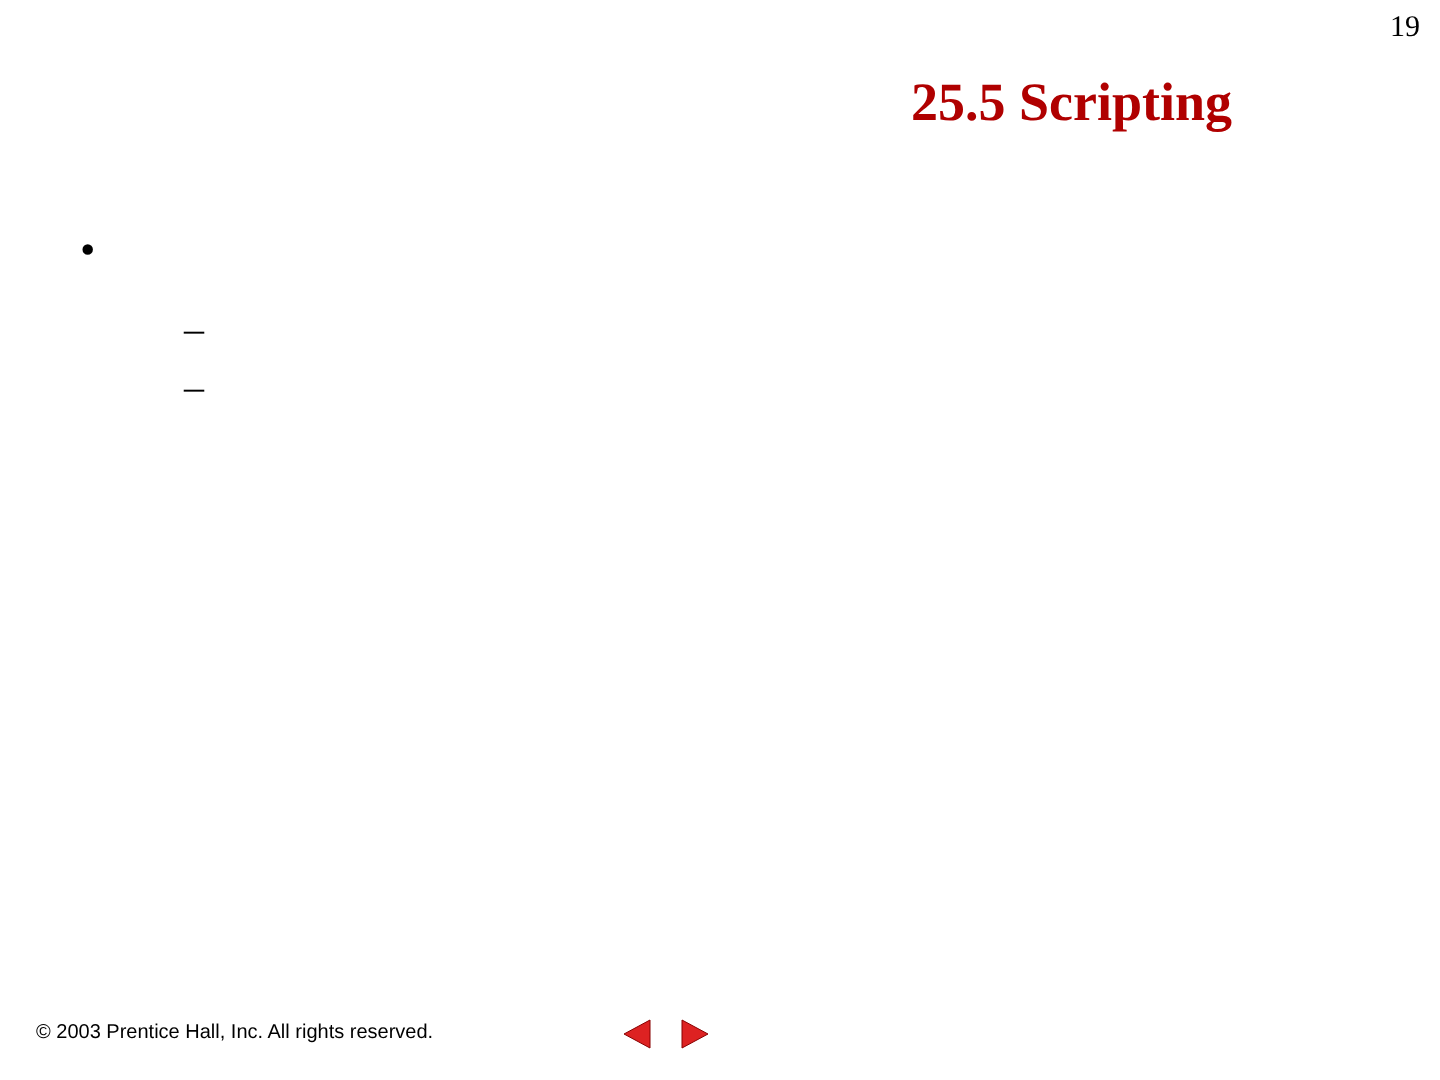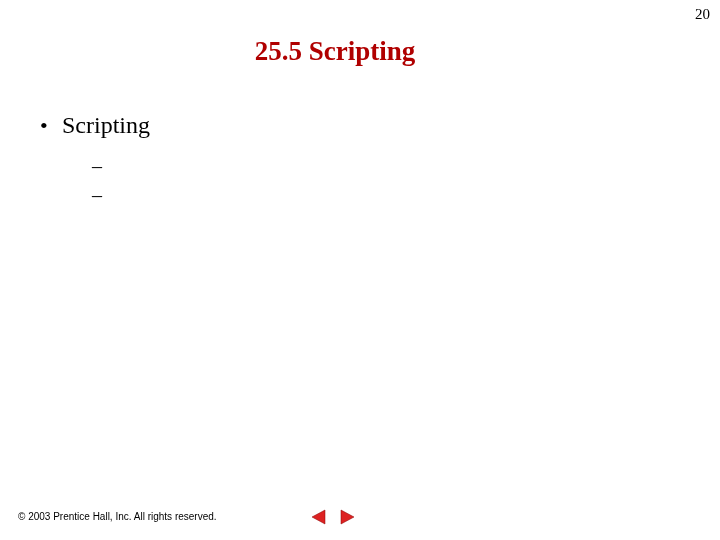--- a/index.html
+++ b/index.html
@@ -1,44 +1,43 @@
 <!DOCTYPE html>
 <html><head>
 <meta charset="utf-8">
 <style>
   * { margin: 0; padding: 0; box-sizing: border-box; }
   html, body { width: 720px; height: 540px; background: #fff; font-family: "Times New Roman", Times, serif; color: #000; }
   .slide { position: relative; width: 720px; height: 540px; }
   .page-number { position: absolute; top: 6px; right: 10px; font-size: 15px; }
-  .title { position: absolute; top: 36px; left: 0; width: 616px; text-align: center; font-weight: bold; font-size: 27px; color: #b00000; margin-left: 27px; }
+  .title { position: absolute; top: 36px; left: 0; width: 616px; text-align: right; font-weight: bold; font-size: 27px; color: #b00000; }
   .content { position: absolute; top: 112px; left: 40px; right: 40px; }
   .bullet-main { display: flex; align-items: baseline; font-size: 24px; margin-bottom: 16px; }
   .bullet-main .dot { display: inline-block; width: 22px; text-align: left; font-size: 22px; }
   .subitems { margin-left: 52px; }
   .bullet-sub { display: flex; align-items: baseline; font-size: 20px; margin-bottom: 6px; }
   .bullet-sub .dash { display: inline-block; width: 20px; }
   .footer { position: absolute; bottom: 18px; left: 18px; display: flex; align-items: center; }
   .copyright { font-family: Liberation Sans, sans-serif; font-size: 10px; color: #000; }
   .nav { position: absolute; bottom: 14px; left: 310px; display: flex; gap: 10px; }
   .nav-btn { width: 18px; height: 18px; display: flex; align-items: center; justify-content: center; cursor: pointer; }
   .nav-btn svg { display: block; }
 </style>
 </head>
 <body>
 
 <div class="slide">
 
-  <div class="page-number">20</div>
+  <div class="page-number">19</div>
 
   <div class="title">25.5   Scripting</div>
 
   <div class="content">
     <div class="bullet-main">
       <span class="dot">•</span>
-      <span>Scripting</span>
     </div>
     <div class="subitems">
       <div class="bullet-sub">
         <span class="dash">–</span>
       </div>
       <div class="bullet-sub">
         <span class="dash">–</span>
       </div>
     </div>
   </div>

